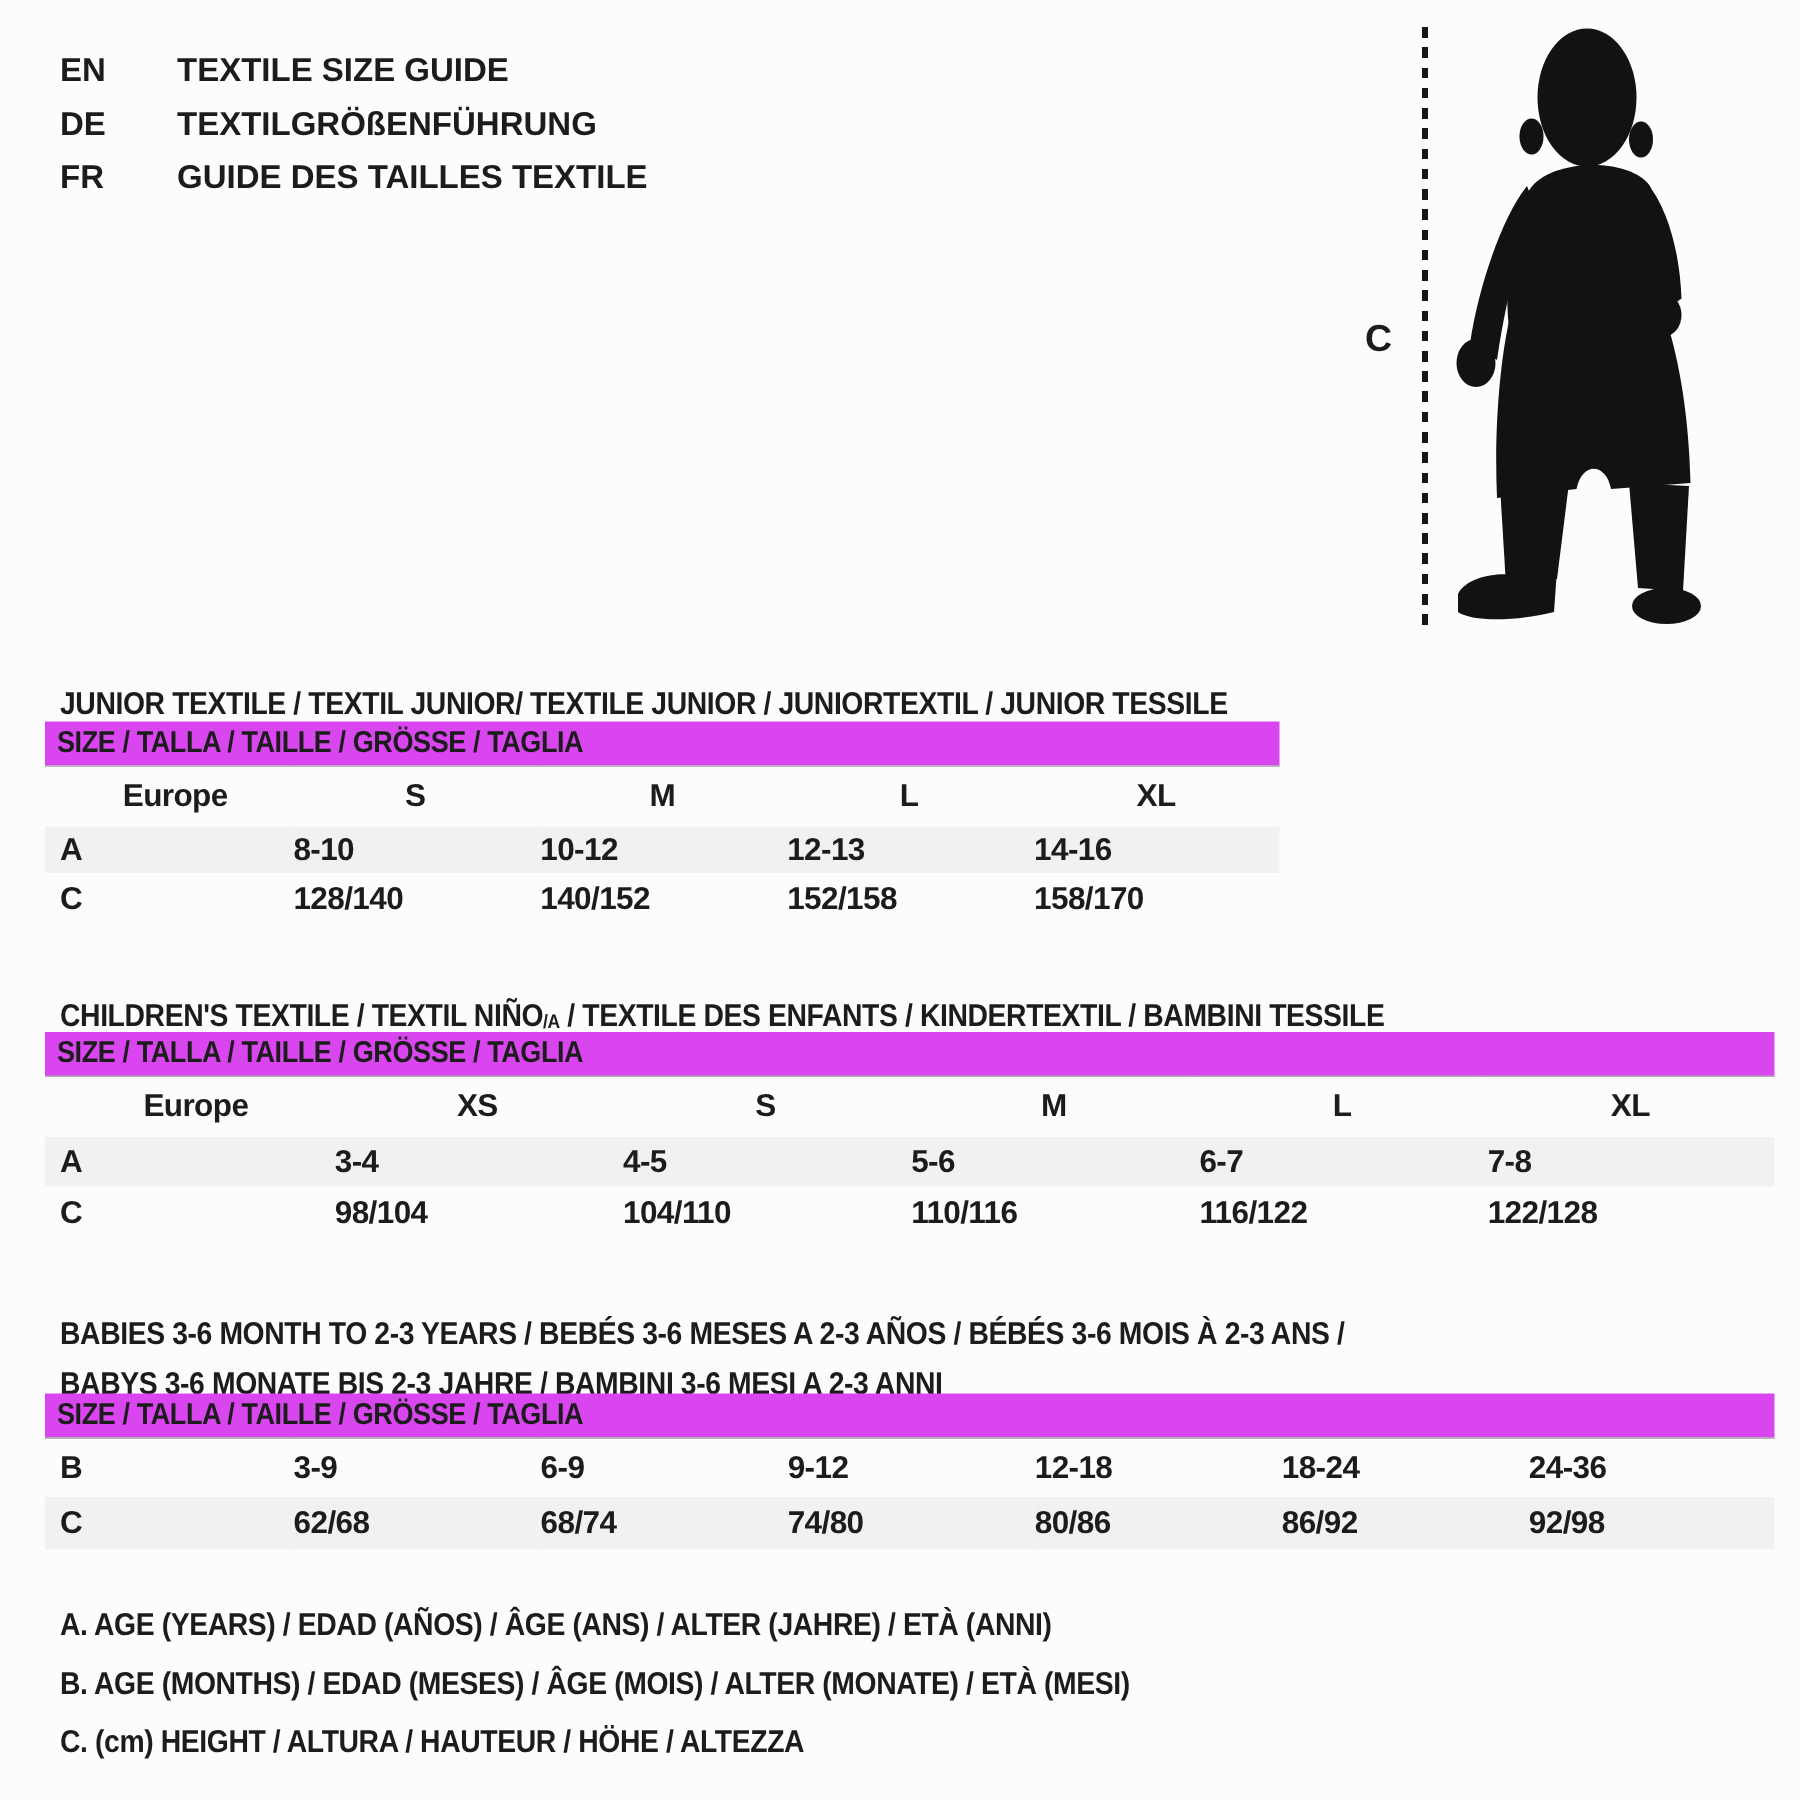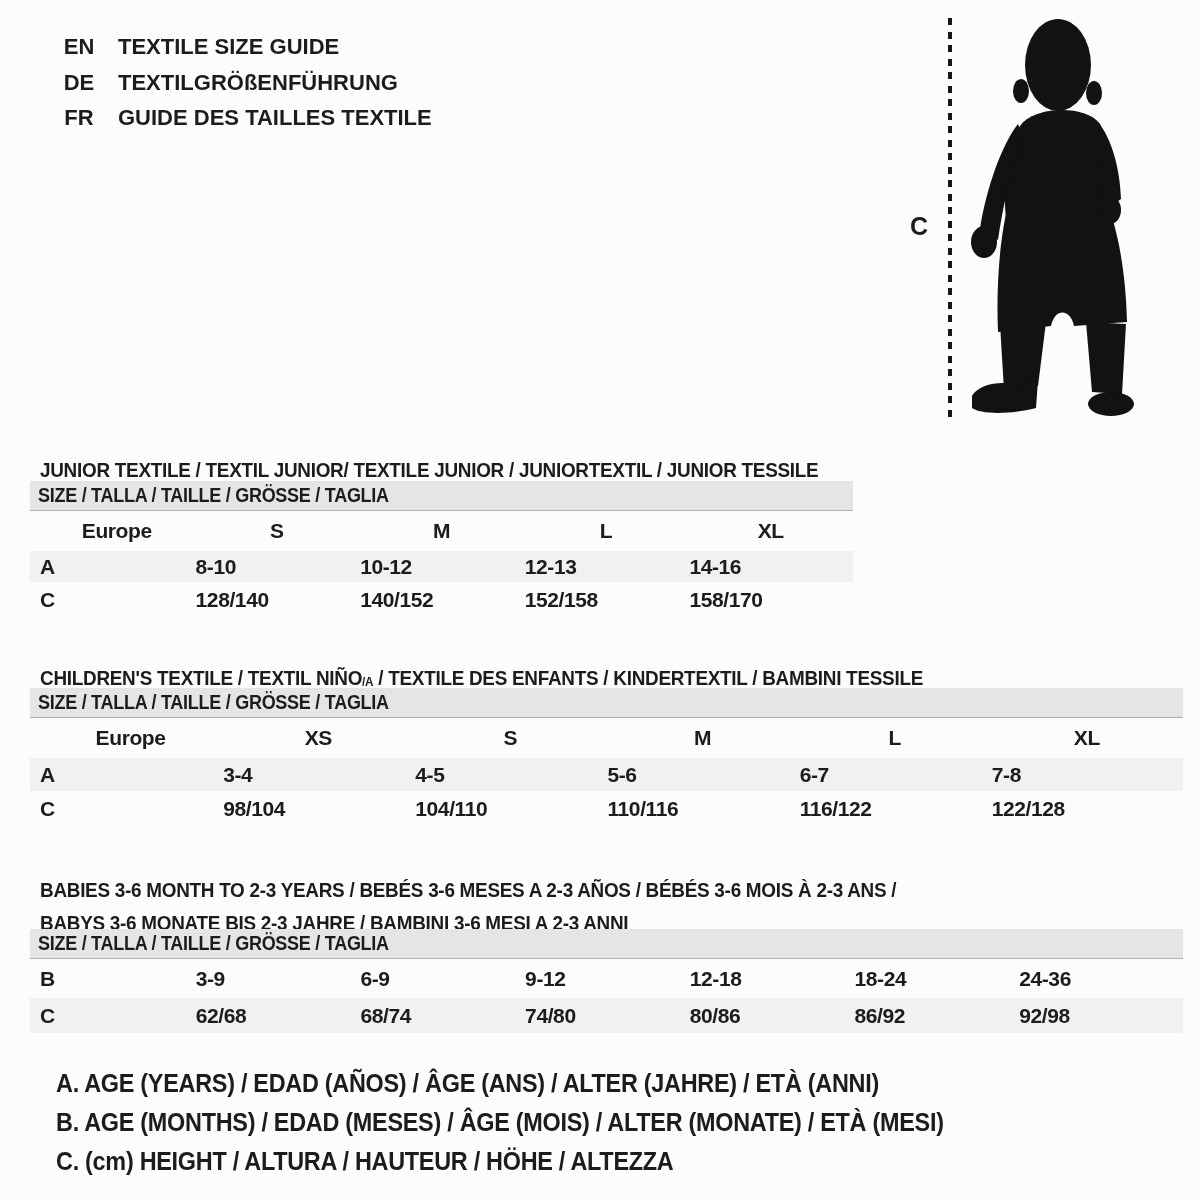--- a/index.html
+++ b/index.html
@@ -7,21 +7,21 @@
     position:relative; width:1200px; height:1200px;
     background:#fcfcfc; overflow:hidden;
     font-family:"Liberation Sans", sans-serif;
     font-weight:700; color:#1c1c1c;
   }
   .cond { display:inline-block; transform:scaleX(0.9); transform-origin:0 50%;
           white-space:nowrap; letter-spacing:-0.3px; }
 
   
   .lang { position:absolute; left:40px; top:29px; font-size:22px; line-height:35.5px; }
-  .lang-row { display:flex;text-align:center; }
+  .lang-row { display:flex; }
   .lang-code { width:78px; }
 
   
   .dash-line { position:absolute; left:948px; top:18px; width:4px; height:400px;
     background:repeating-linear-gradient(to bottom,#161616 0px,#161616 7px,transparent 7px,transparent 13.5px); }
   .c-label { position:absolute; left:910px; top:212px; font-size:25px; }
   .baby { position:absolute; left:958px; top:14px; }
 
   
   .section-heading { position:absolute; left:40px; font-size:21px; line-height:24px; white-space:nowrap;margin-top:25px; }
@@ -32,36 +32,36 @@
 
   
   table.size-table { position:absolute; left:30px; border-collapse:collapse;
     table-layout:fixed; font-size:21px; letter-spacing:-0.4px; }
   .t1 { top:481px; width:823px; }
   .t2 { top:688px; width:1153px; }
   .t3 { top:929px; width:1153px; }
   col.c-label { width:112px; }
   .t1 col.c-label { width:119px; }
 
-  tr.band-row th { background:#e5e5e5; height:29px; text-align:left;
+  tr.band-row th { background:#d946ef; height:29px; text-align:left;
     padding:0 0 0 8px; font-size:20px; font-weight:700;
     border-bottom:1px solid #b0b0b0; }
   tr.region-row th { height:38px; text-align:center; font-weight:700; }
   th.lbl, td.lbl { text-align:left; padding-left:10px; }
   tbody td { text-align:left; font-weight:700; }
   tr.shade td { background:#f1f1f1; }
   .t1 tr.row-a td { height:29px; }
   .t1 tr.row-c td { height:33px; }
   .t2 tr.row-a td { height:31px; }
   .t2 tr.row-c td { height:34px; }
   .t3 tr.row-b td { height:37px; }
   .t3 tr.row-c td { height:33px; }
 
   
-  .legend { position:absolute; left:56px; top:1064px; font-size:26px; line-height:39px; }
+  .legend { position:absolute; left:40px; top:1064px; font-size:21px; line-height:39px; }
 </style>
 </head>
 <body>
 
 <div class="canvas">
 
   <div class="lang">
     <div class="lang-row">
       <span class="lang-code">EN</span>
       <span class="lang-title">TEXTILE SIZE GUIDE</span>

